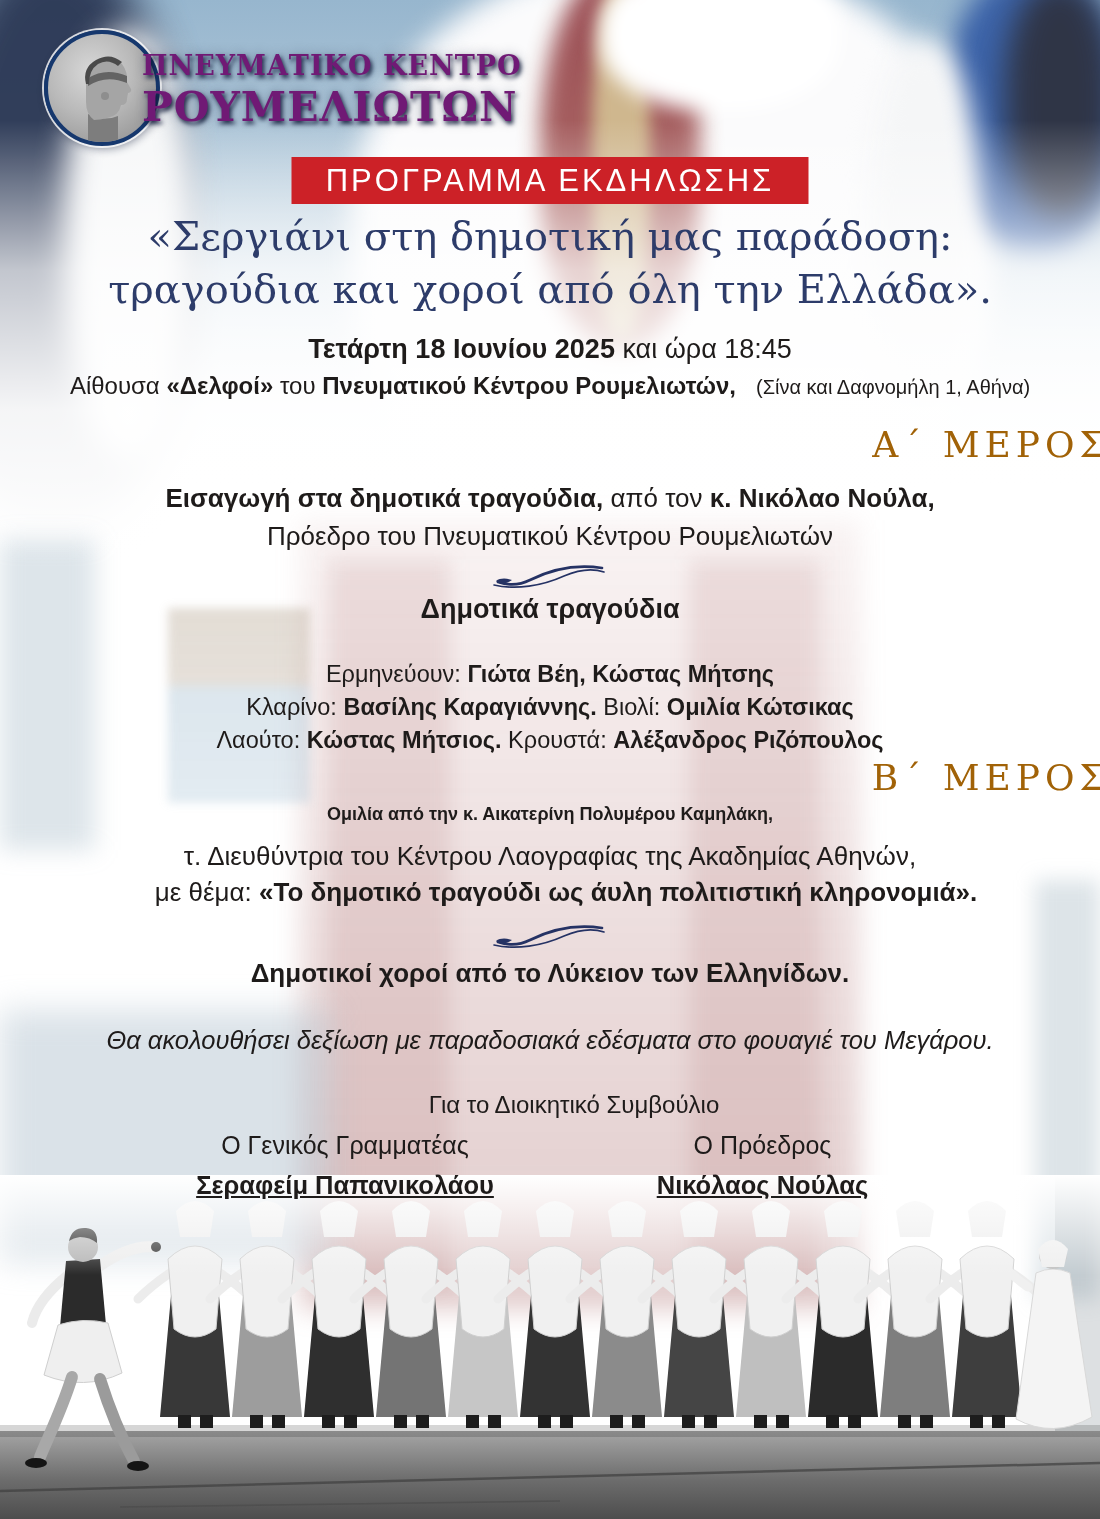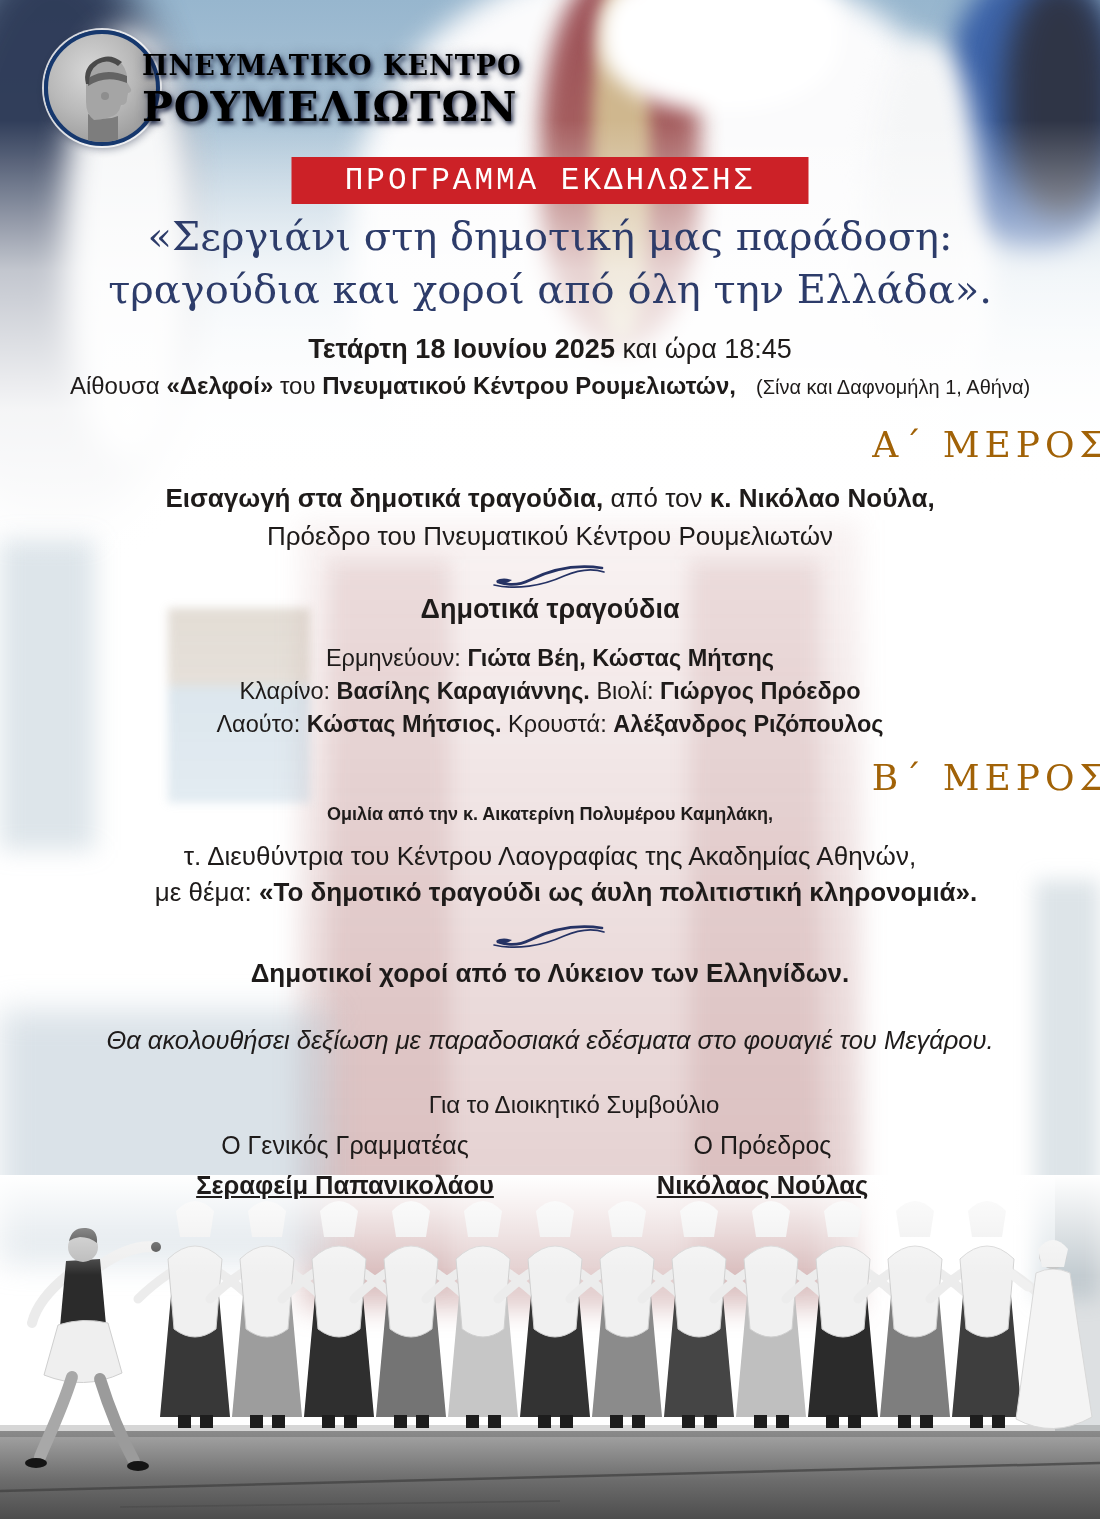--- a/index.html
+++ b/index.html
@@ -40,48 +40,48 @@
   .right-strip { left:1035px; top:880px; width:65px; height:420px; background:rgba(150,170,185,.32); filter:blur(10px); }
 
   
   .photo { left:0; top:1175px; width:1100px; height:344px; }
 
   
   .logo { left:44px; top:30px; width:116px; height:116px; border-radius:50%;
           border:4px solid #16386e; box-sizing:border-box; overflow:hidden;
           background:radial-gradient(circle at 40% 35%, #d8d8d8 0%, #b9b9b9 45%, #8a8a8a 100%);
           box-shadow:0 0 0 2px rgba(255,255,255,.8), 2px 3px 8px rgba(20,30,60,.45); }
-  .org { left:142px; top:50px; width:420px; color:#000000;
+  .org { left:142px; top:50px; width:420px; color:#701a75;
          font-family:"DejaVu Serif", serif; font-weight:bold;
          text-shadow:2px 3px 4px rgba(15,25,55,.85), 0 0 12px rgba(15,25,55,.35); }
   .org-1 { font-size:27px; letter-spacing:1px; }
   .org-2 { font-size:41px; letter-spacing:1px; margin-top:2px; }
 
   
   .banner { top:157px; left:50%; transform:translateX(-50%); width:517px; height:47px;
             background:#cc2127; color:#ffffff; text-align:center; line-height:48px;
-            font-family:Liberation Mono, monospace; font-size:31px; letter-spacing:3px; }
+            font-family:Liberation Sans, sans-serif; font-size:31px; letter-spacing:3px; }
   .title  { top:210px; left:0; width:100%; text-align:center; color:#2d3c6a;
             font-family:"DejaVu Serif", serif; font-size:40px; line-height:53px; }
   .meros  { left:10px; width:100%; text-align:right; color:#a16207;
             font-family:"DejaVu Serif", serif; font-size:36px; letter-spacing:5px; }
   .meros-a { top:424px; }  .meros-b { top:757px; }
 
   
   .cline { left:0; width:100%; text-align:center; }
   .b  { font-weight:bold; }
   .date-line  { top:334px; font-size:27px; }
   .venue-line { top:372px; font-size:24px; }
   .venue-addr { font-size:20px; margin-left:20px; }
   .intro-1 { top:483px; font-size:26px; }
   .intro-2 { top:521px; font-size:26px; }
   .divider { left:50%; transform:translateX(-50%); }
   .div-1 { top:556px; } .div-2 { top:916px; }
   .songs-title { top:594px; font-size:27px; font-weight:bold; }
-  .perf { line-height:33px; font-size:23.5px; }
+  .perf { line-height:33px; font-size:23.5px;margin-top:16px; }
   .perf-1 { top:642px; } .perf-2 { top:675px; } .perf-3 { top:708px; }
   .pb-1 { top:804px; font-size:18px; font-weight:bold; }
   .pb-2 { top:841px; font-size:26px; }
   .pb-3 { top:877px; font-size:26px;padding-left:16px; }
   .dances { top:958px; font-size:26px; font-weight:bold; }
   .reception { top:1026px; font-size:25.5px; font-style:italic; }
   .board { top:1091px; font-size:24px;padding-left:24px; }
   .sig { text-align:center; }
   .sig-left  { left:170px; top:1131px; width:350px; }
   .sig-right { left:590px; top:1131px; width:345px; }
@@ -215,21 +215,21 @@
     <svg width="120" height="36" viewBox="0 0 120 36">
       <path d="M8,26 C20,30 30,29 40,24 C62,13 86,8 112,12" fill="none" stroke="#253264" stroke-width="2.6" stroke-linecap="round"></path>
       <path d="M4,29 C26,34 52,30 74,20 C88,14 102,12 114,16" fill="none" stroke="#253264" stroke-width="1.6" stroke-linecap="round"></path>
       <path d="M6,25 C10,22 16,22 22,24 C16,28 10,29 6,25 Z" fill="#253264"></path>
     </svg>
   </div>
 
   <div class="abs cline songs-title">Δημοτικά τραγούδια</div>
 
   <div class="abs cline perf perf-1"><span>Ερμηνεύουν: </span><span class="b">Γιώτα Βέη, Κώστας Μήτσης</span><span></span><span class="b"></span></div>
-  <div class="abs cline perf perf-2"><span>Κλαρίνο: </span><span class="b">Βασίλης Καραγιάννης.</span><span> Βιολί: </span><span class="b">Γιώργος Πρόεδρο</span></div>
+  <div class="abs cline perf perf-2"><span>Κλαρίνο: </span><span class="b">Βασίλης Καραγιάννης.</span><span> Βιολί: </span><span class="b">Ομιλία Κώτσικας</span></div>
   <div class="abs meros meros-b">Β´ ΜΕΡΟΣ</div>
 
   <div class="abs cline perf perf-3"><span>Λαούτο: </span><span class="b">Κώστας Μήτσιος.</span><span> Κρουστά: </span><span class="b">Αλέξανδρος Ριζόπουλος</span></div>
   <div class="abs cline pb-1">Ομιλία από την κ. Αικατερίνη Πολυμέρου Καμηλάκη,</div>
   <div class="abs cline pb-2">τ. Διευθύντρια του Κέντρου Λαογραφίας της Ακαδημίας Αθηνών,</div>
   <div class="abs cline pb-3"><span>με θέμα: </span><span class="b">«Το δημοτικό τραγούδι ως άυλη πολιτιστική κληρονομιά».</span></div>
 
   <div class="abs divider div-2">
     <svg width="120" height="36" viewBox="0 0 120 36">
       <path d="M8,26 C20,30 30,29 40,24 C62,13 86,8 112,12" fill="none" stroke="#253264" stroke-width="2.6" stroke-linecap="round"></path>

